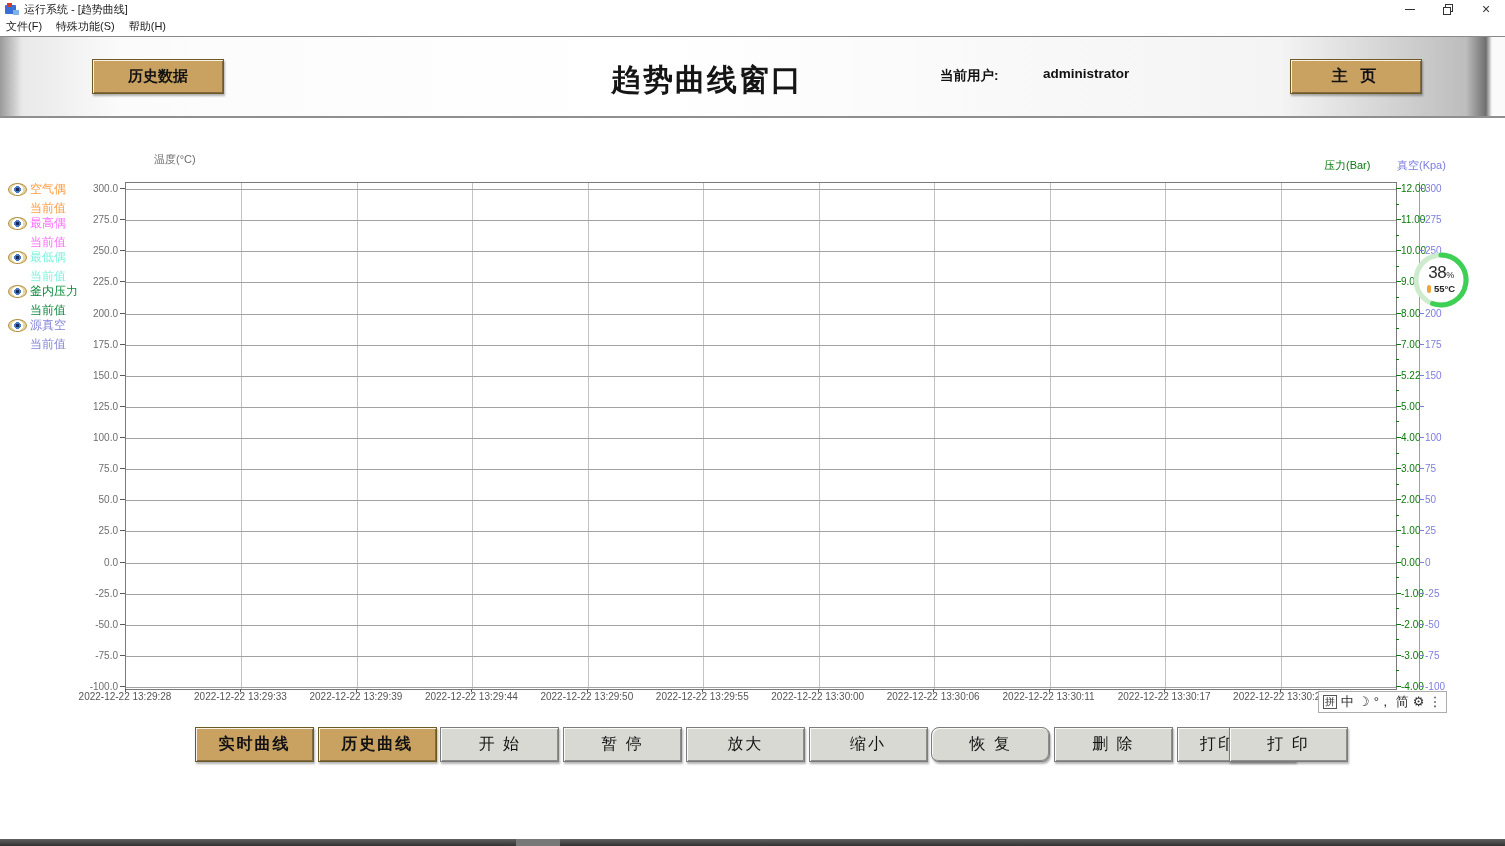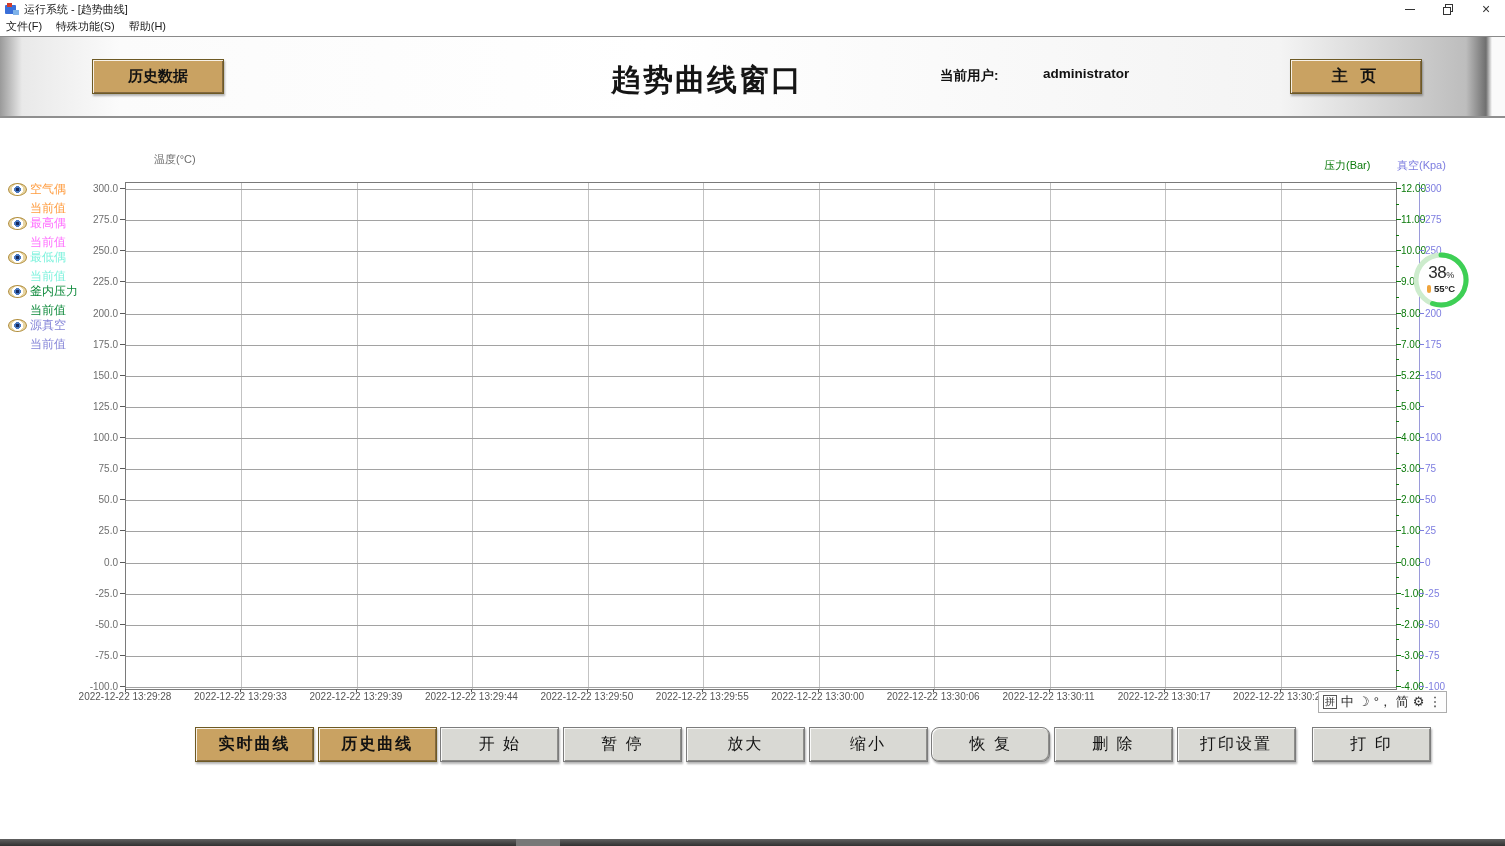--- a/index.html
+++ b/index.html
@@ -341,18 +341,18 @@
 <div id="toolbar">
     <div class="btn tool-btn tan" style="left: 195px;">实时曲线</div>
     <div class="btn tool-btn tan" style="left: 317.7px;">历史曲线</div>
     <div class="btn tool-btn gray" style="left: 440.4px;">开 始</div>
     <div class="btn tool-btn gray" style="left: 563.1px;">暂 停</div>
     <div class="btn tool-btn gray" style="left: 685.8px;">放大</div>
     <div class="btn tool-btn gray" style="left: 808.5px;">缩小</div>
     <div class="btn tool-btn gray" style="left: 931.2px; border-radius: 8px;">恢 复</div>
     <div class="btn tool-btn gray" style="left: 1053.9px;">删 除</div>
     <div class="btn tool-btn gray" style="left: 1176.6px;">打印设置</div>
-    <div class="btn tool-btn gray" style="left: 1312px; text-align: center;">打 印</div>
+    <div class="btn tool-btn gray" style="left: 1229px; text-align: center;">打 印</div>
   </div>
 
 <div class="taskbar">
     <span class="taskbar-seg"></span>
   </div>
 
 </body></html>

